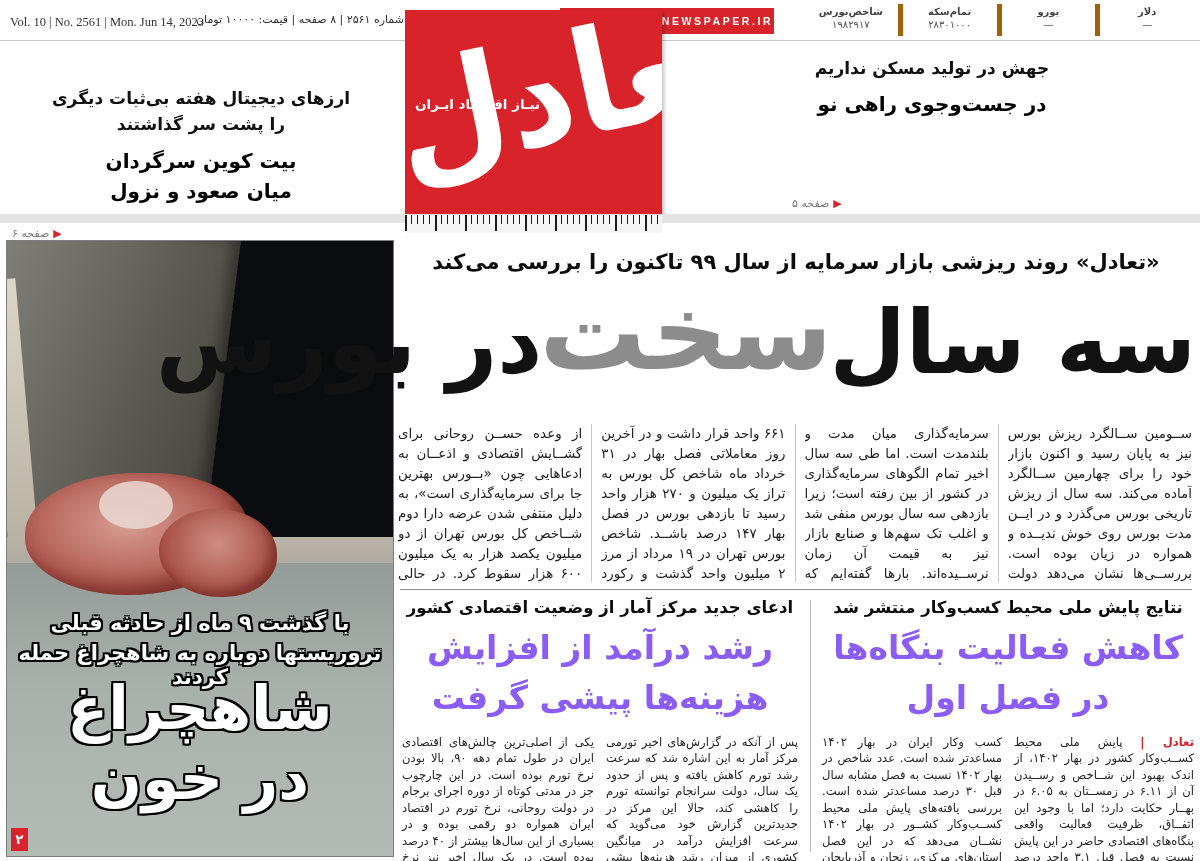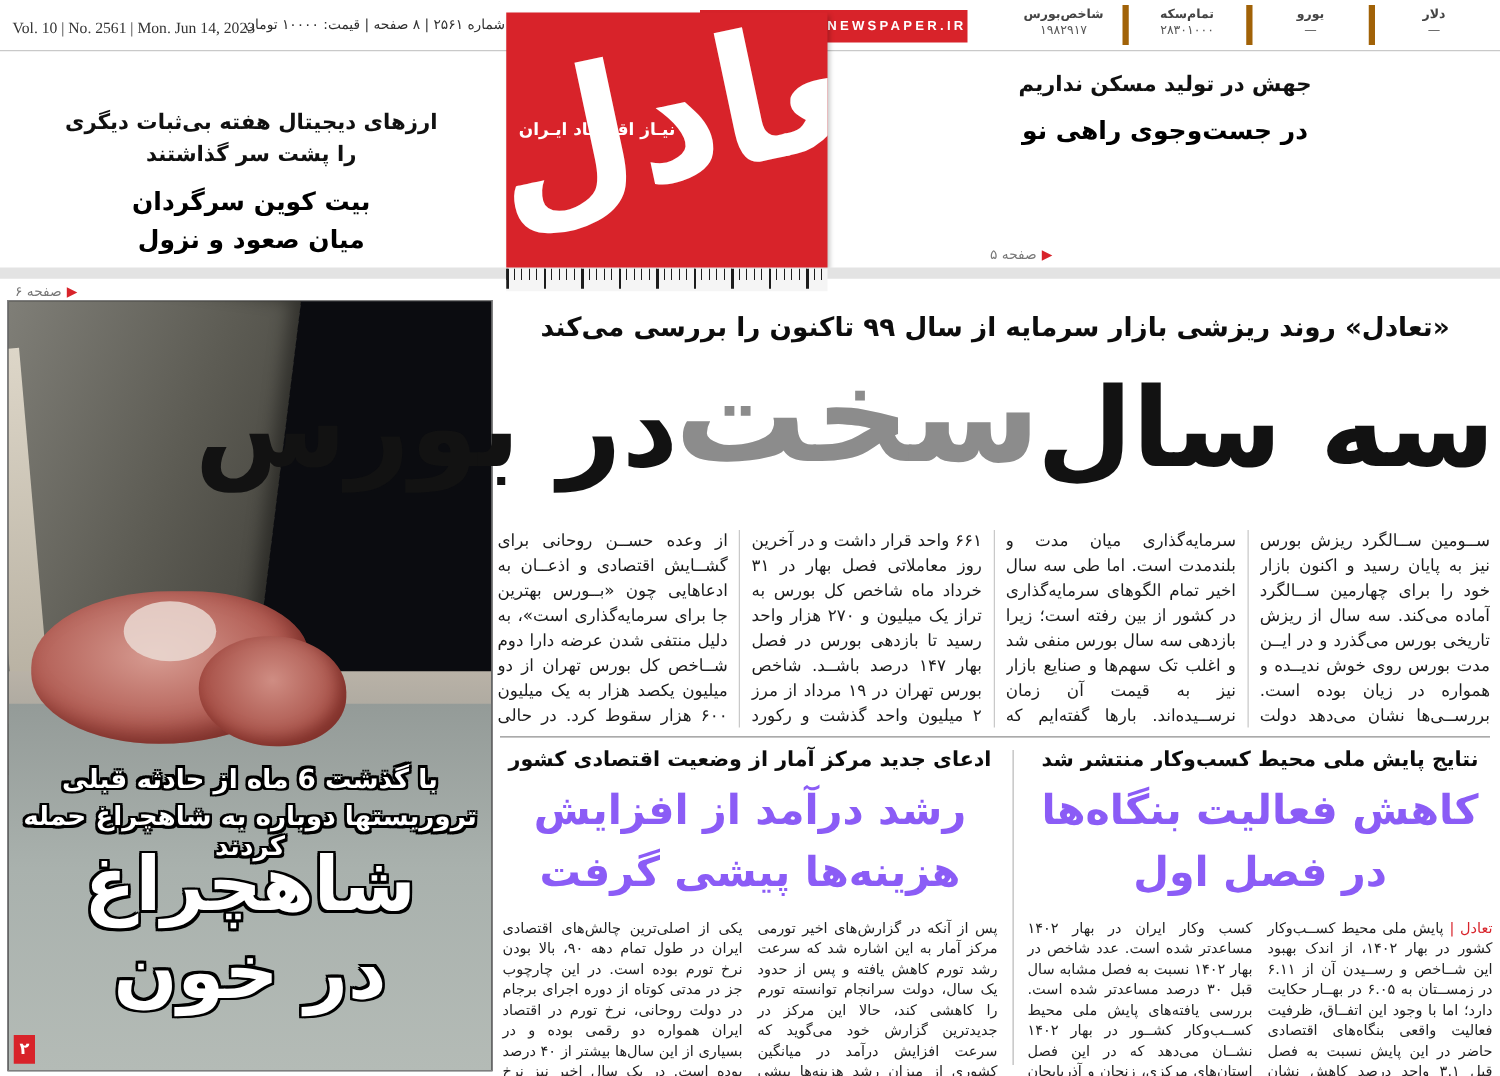--- a/index.html
+++ b/index.html
@@ -39,21 +39,21 @@
   
   .lead-kicker{position:absolute;left:400px;top:250px;width:792px;direction:rtl;text-align:center;
                font-size:21px;font-weight:bold;color:#0d0d0d;}
   .lead-headline{position:absolute;left:396px;top:268px;width:800px;height:145px;direction:rtl;text-align:center;
                  white-space:nowrap;line-height:1.3;}
   .h-black{font-size:88px;font-weight:bold;color:#121212;position:relative;z-index:2;}
   .h-gray{font-size:106px;font-weight:bold;color:#8c8c8c;position:relative;z-index:1;margin:0 -8px;top:-4px;}
   .lead-cols{position:absolute;left:398px;top:424px;width:794px;height:158px;display:flex;direction:rtl;}
   .lead-col{flex:1;font-size:13.4px;line-height:1.49;text-align:justify;color:#1c1c1c;overflow:hidden;}
   .lead-col + .lead-col{border-right:1px solid #c9c9c9;padding-right:9px;margin-right:9px;}
-  .red-link{color:#d8232a;font-weight:normal;margin-top:30px;}
+  .red-link{color:#d8232a;font-weight:bold;margin-top:30px;}
   .rule-h{position:absolute;left:400px;top:589px;width:792px;height:1px;background:#8f8f8f;}
   .v-div{position:absolute;left:810px;top:600px;width:1px;height:252px;background:#bbb;}
   
   .art{position:absolute;top:598px;direction:rtl;text-align:center;}
   .art-r{left:822px;width:372px;}
   .art-l{left:402px;width:396px;}
   .art .kicker{font-size:16.5px;font-weight:bold;color:#0d0d0d;}
   .art .headline{font-size:33px;font-weight:bold;line-height:1.5;color:#8b5cf6;margin-top:6px;}
   .art-body{display:flex;direction:rtl;gap:12px;margin-top:12px;}
   .art-body p{flex:1;margin:0;font-size:11.6px;line-height:1.42;text-align:justify;color:#222;}
@@ -203,20 +203,20 @@
     <div class="ph head"></div>
     <div class="ph person"></div>
     <div class="ph bush"></div>
     <div class="ph pillar"></div>
     <div class="ph curtain"></div>
     <div class="ph floor1"></div>
     <div class="ph floor2"></div>
     <div class="ph cloth-main"></div>
     <div class="ph cloth-right"></div>
     <div class="ph cloth-hl"></div>
-    <div class="photo-cap cap1">با گذشت 6 ماه از حادثه قبلی</div>
+    <div class="photo-cap cap1">با گذشت ۹ ماه از حادثه قبلی</div>
     <div class="photo-cap cap2">تروریستها دوباره به شاهچراغ حمله کردند</div>
     <div class="photo-cap cap-title1">شاهچراغ</div>
     <div class="photo-cap cap-title2">در خون</div>
     <div class="photo-badge">۲</div>
   </div>
 
 </div>
 
 </body></html>

